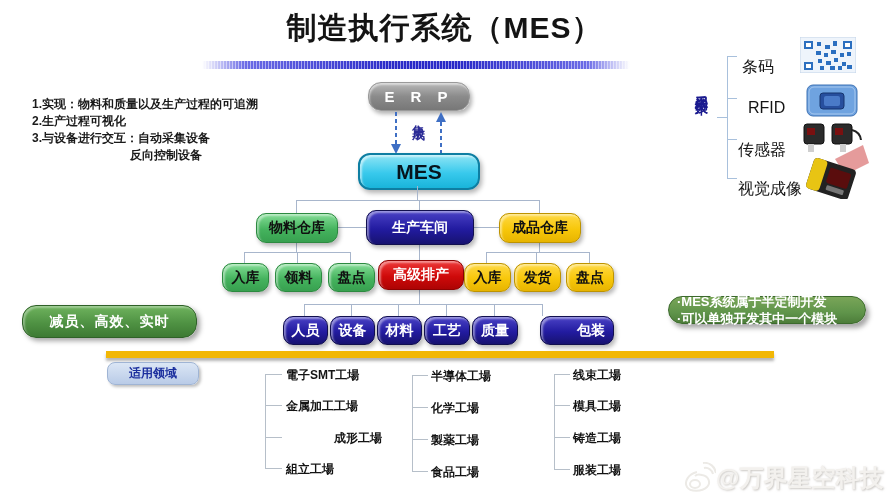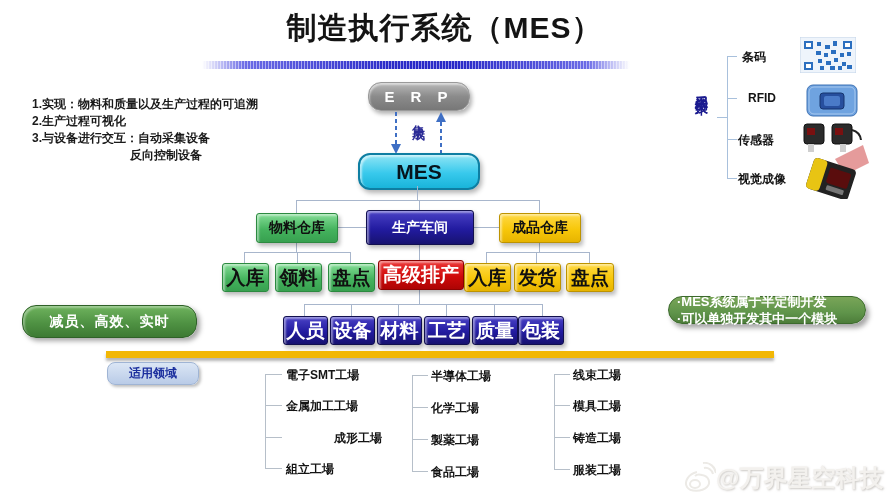--- a/index.html
+++ b/index.html
@@ -17,28 +17,28 @@
     left:202px; top:61px; width:428px; height:8px; border-radius:2px;
     background-image:
       repeating-linear-gradient(90deg, rgba(255,255,255,.5) 0 1px, rgba(255,255,255,0) 1px 3px),
       linear-gradient(90deg, rgba(255,255,255,0) 0%, #6b6be6 10%, #2a2ac8 45%, #2a2ac8 60%, #6b6be6 90%, rgba(255,255,255,0) 100%);
   }
   
   .feature-line{font-size:12px; font-weight:bold; color:#1a1a1a; white-space:nowrap;}
   
   .box{
     display:flex; align-items:center; justify-content:center;
-    font-weight:bold; border-radius:3px; white-space:nowrap;
+    font-weight:bold; border-radius:10px; white-space:nowrap;
     box-shadow:2px 3px 4px rgba(0,0,0,.28), inset 2px 2px 2px rgba(255,255,255,.45);
   }
   .green{background:linear-gradient(180deg,#84dd96 0%,#45b35e 55%,#37a04f 100%); border:1px solid #2c8a40; color:#101010;}
   .navy{background:linear-gradient(180deg,#4a42c6 0%,#221ba0 55%,#171270 100%); border:1px solid #12104f; color:#ffffff;}
   .yellow{background:linear-gradient(180deg,#ffd944 0%,#f7c70a 55%,#e7b400 100%); border:1px solid #bd9300; color:#101010;}
   .red{background:linear-gradient(180deg,#ee3a3a 0%,#cf0a0a 55%,#ad0404 100%); border:1px solid #8c0202; color:#ffffff;}
-  .f13{font-size:19px;} .f14{font-size:14px;}
+  .f13{font-size:14px;} .f14{font-size:14px;}
   
   #erp-box{
     left:368px; top:82px; width:100px; height:27px; border-radius:13px;
     background:linear-gradient(180deg,#b9b9b9,#8b8b8b 50%,#777777); border:1px solid #9a9a9a;
     color:#ffffff; font-size:15px; letter-spacing:6px;
     box-shadow:2px 3px 4px rgba(0,0,0,.3), inset 1px 2px 2px rgba(255,255,255,.5);
   }
   #mes-box{
     left:358px; top:153px; width:118px; height:33px; border-radius:12px;
     background:linear-gradient(180deg,#8fe5f5 0%,#38c9ec 55%,#19b4da 100%);
@@ -77,21 +77,21 @@
     background:linear-gradient(180deg,#dbe6f5,#b9cbe7); border:1px solid #9fb4d4;
     color:#1b2f9e; font-size:12px;
     box-shadow:2px 2px 3px rgba(0,0,0,.25);
   }
   .factory-label{font-size:12px; font-weight:bold; color:#141414; white-space:nowrap;}
   
   #tech-label{
     left:692px; top:84px; writing-mode:vertical-rl; letter-spacing:2px;
     font-size:13px; font-weight:bold; color:#1b1b8f;
   }
-  .tech-item{font-size:12px; font-weight:bold; color:#141414; white-space:nowrap;}
+  .tech-item{font-size:16px; font-weight:normal; color:#141414; white-space:nowrap;margin-top:8px;}
   
   #watermark{
     left:716px; top:462px; font-size:24px; font-weight:bold; color:#f3f1ee;
     text-shadow:1px 1px 2px rgba(160,155,148,.55); white-space:nowrap;
   }
   #weibo-icon{left:682px; top:462px;}
 </style>
 </head>
 <body>
 
@@ -152,21 +152,21 @@
   <div class="abs box red f13" style="left:378px;top:260px;width:84px;height:28px;">高级排产</div>
   <div class="abs box yellow f13" style="left:464px;top:263px;width:45px;height:27px;">入库</div>
   <div class="abs box yellow f13" style="left:514px;top:263px;width:45px;height:27px;">发货</div>
   <div class="abs box yellow f13" style="left:566px;top:263px;width:46px;height:27px;">盘点</div>
 
   <div class="abs box navy f13" style="left:283px;top:316px;width:43px;height:27px;">人员</div>
   <div class="abs box navy f13" style="left:330px;top:316px;width:43px;height:27px;">设备</div>
   <div class="abs box navy f13" style="left:377px;top:316px;width:43px;height:27px;">材料</div>
   <div class="abs box navy f13" style="left:424px;top:316px;width:44px;height:27px;">工艺</div>
   <div class="abs box navy f13" style="left:472px;top:316px;width:44px;height:27px;">质量</div>
-  <div class="abs box navy f13" style="left:518px;top:316px;width:44px;height:27px;">包装</div>
+  <div class="abs box navy f13" style="left:540px;top:316px;width:44px;height:27px;padding-left:28px;">包装</div>
 
   <div id="benefit-box" class="abs box">减员、高效、实时</div>
   <div id="notes-box" class="abs">
     <div>·MES系统属于半定制开发</div>
     <div>·可以单独开发其中一个模块</div>
   </div>
 
   <div id="yellow-divider" class="abs"></div>
   <div id="domain-label-box" class="abs box">适用领域</div>
 

